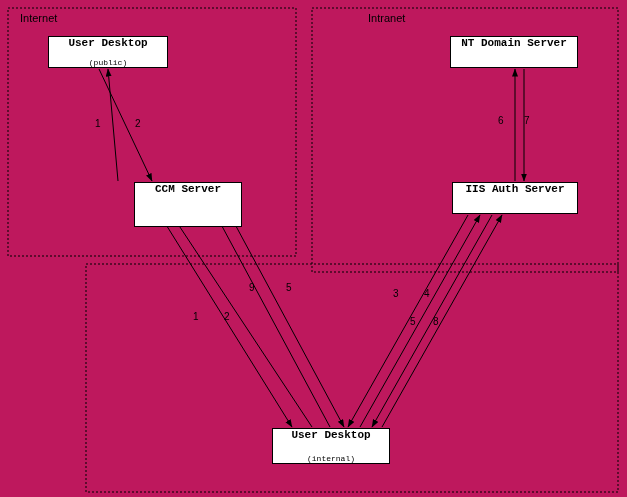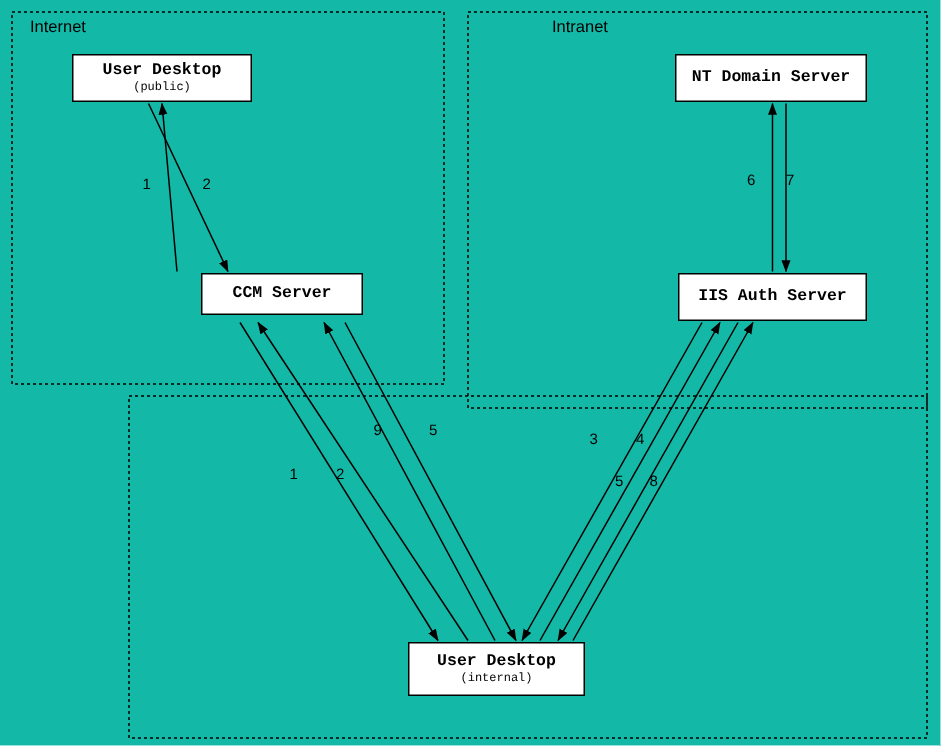--- a/index.html
+++ b/index.html
@@ -8,21 +8,21 @@
     background: #ffffff;
   }
   body {
     font-family: "Liberation Sans", sans-serif;
   }
   #canvas {
     position: relative;
     width: 627px;
     height: 497px;
     overflow: hidden;
-    background: #14b8a6;
+    background: #be185d;
   }
   #diagram-svg {
     position: absolute;
     left: 0;
     top: 0;
     width: 627px;
     height: 497px;
   }
   .zone-label {
     position: absolute;
@@ -32,21 +32,21 @@
     white-space: nowrap;
   }
   .node {
     position: absolute;
     box-sizing: border-box;
     border: 1px solid #000000;
     background: #ffffff;
     display: flex;
     flex-direction: column;
     align-items: center;
-    justify-content: center;
+    justify-content: space-between;
     text-align: center;
     line-height: 1.15;
   }
   .node-title {
     font-family: "Liberation Mono", monospace;
     font-size: 11px;
     font-weight: bold;
     color: #000000;
     white-space: nowrap;
   }
@@ -99,21 +99,21 @@
   </svg>
 
   <div class="zone-label" style="left:20px; top:12px;">Internet</div>
   <div class="zone-label" style="left:324px; top:12px;margin-left:44px;">Intranet</div>
 
   <div class="node" style="left:48px; top:36px; width:120px; height:32px;">
     <div class="node-title">User Desktop</div>
     <div class="node-sub">(public)</div>
   </div>
 
-  <div class="node" style="left:134px; top:182px; width:108px; height:28px;">
+  <div class="node" style="left:134px; top:182px; width:108px; height:45px;">
     <div class="node-title">CCM Server</div>
   </div>
 
   <div class="node" style="left:452px; top:182px; width:126px; height:32px;">
     <div class="node-title">IIS Auth Server</div>
   </div>
 
   <div class="node" style="left:450px; top:36px; width:128px; height:32px;">
     <div class="node-title">NT Domain Server</div>
   </div>

